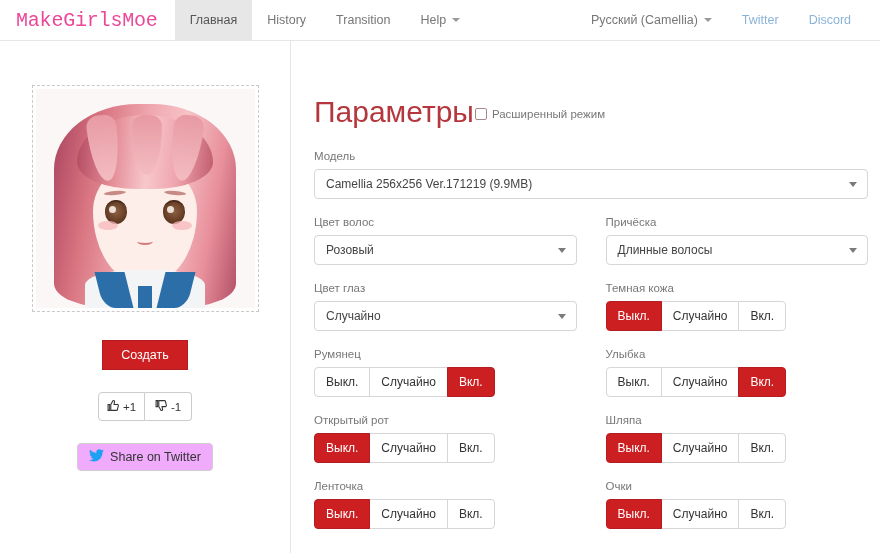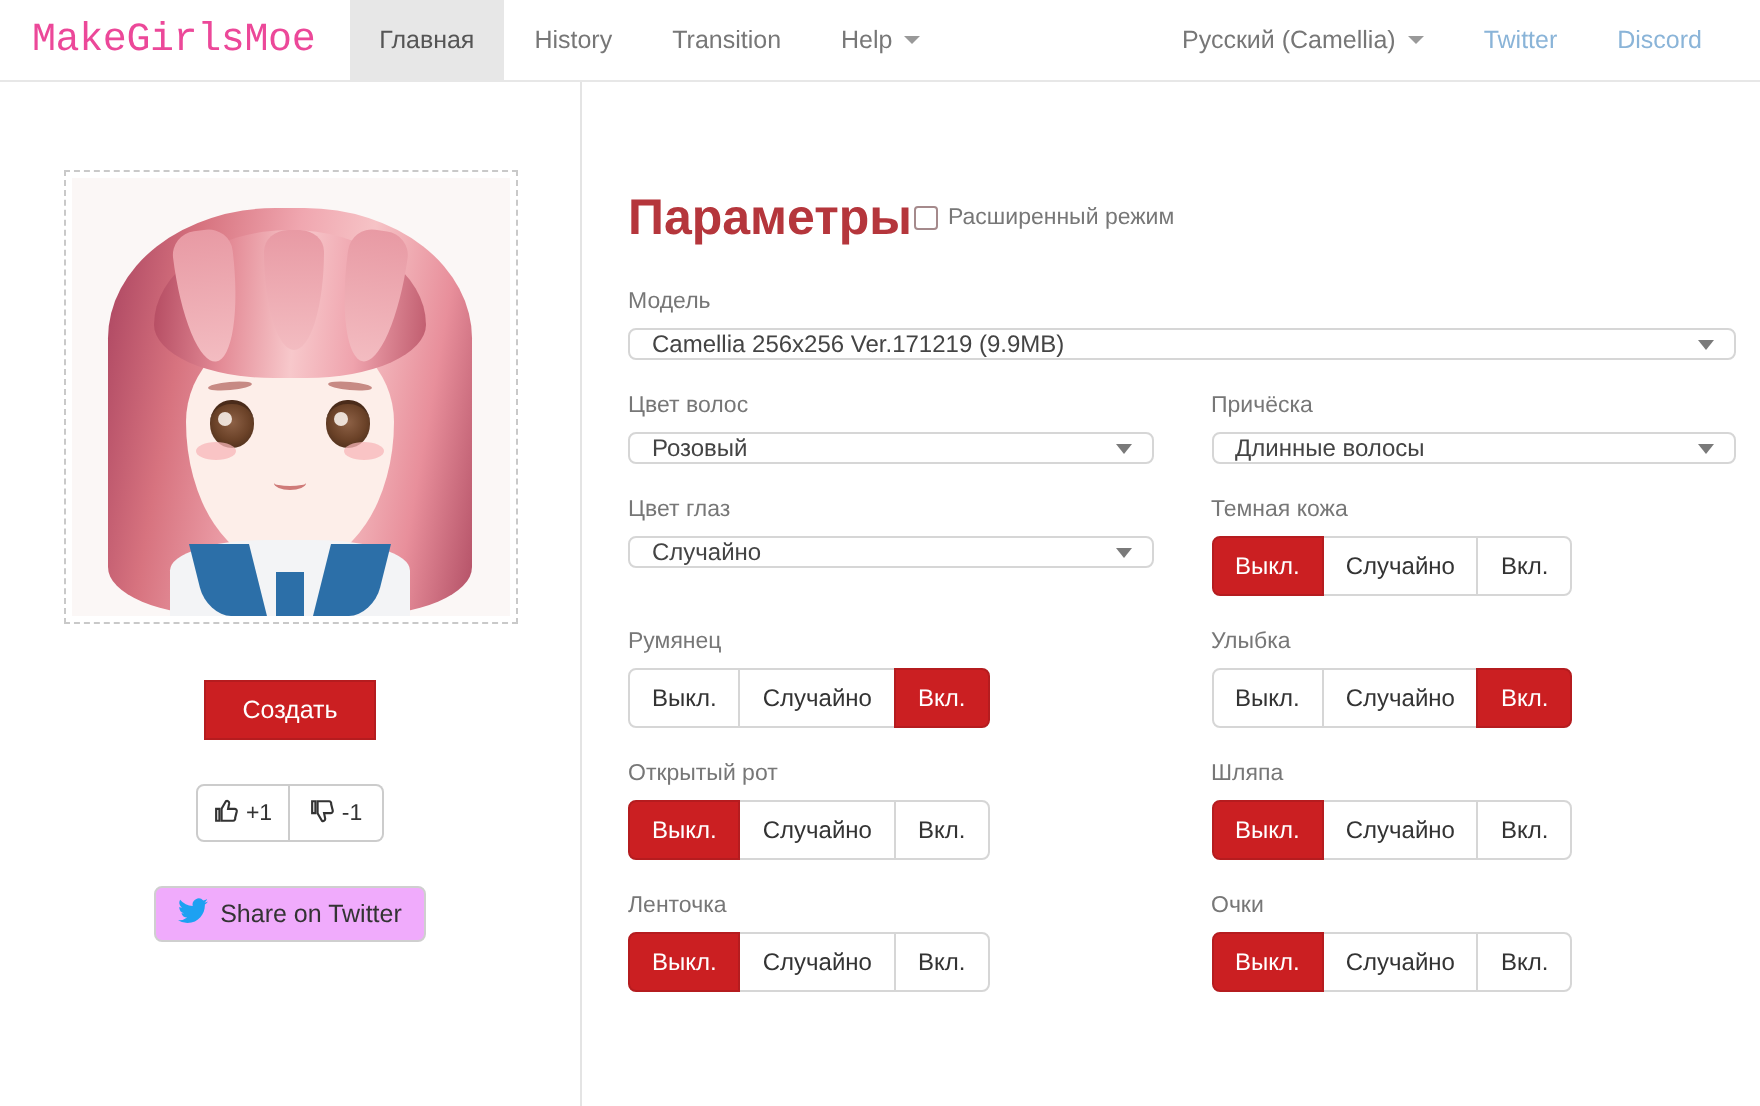--- a/index.html
+++ b/index.html
@@ -228,25 +228,24 @@
     cursor: pointer;
   }
 
   
   .panel-head {
     display: flex;
     align-items: baseline;
     margin-bottom: 23px;
   }
   .panel-title {
-    font-size: 25px;
+    font-size: 30px;
     color: #b5363c;
     font-family: "Liberation Sans", sans-serif;
     line-height: 1;
-    font-weight: bold;
   }
   .adv-wrap {
     display: flex; align-items: center;
     gap: 5px;
     margin-left: 1px;
     position: relative;
     top: -2px;
     justify-content: center;
   }
   .adv-box {
@@ -262,21 +261,21 @@
     font-size: 11.5px;
     color: #777777;
     margin-bottom: 7px;
   }
   .group { margin-bottom: 17px; }
   .row { display: flex; gap: 29px; margin-bottom: 17px; }
   .row .col { flex: 1 1 0; min-width: 0; }
 
   .select {
     position: relative;
-    height: 16px;
+    height: 30px;
     border: 1px solid #d6d6d6;
     border-radius: 4px;
     background: #ffffff;
     display: flex; align-items: center;
     padding: 0 26px 0 11px;
     font-size: 12px;
     color: #444444;
     cursor: pointer;
     white-space: nowrap;
     overflow: hidden;

